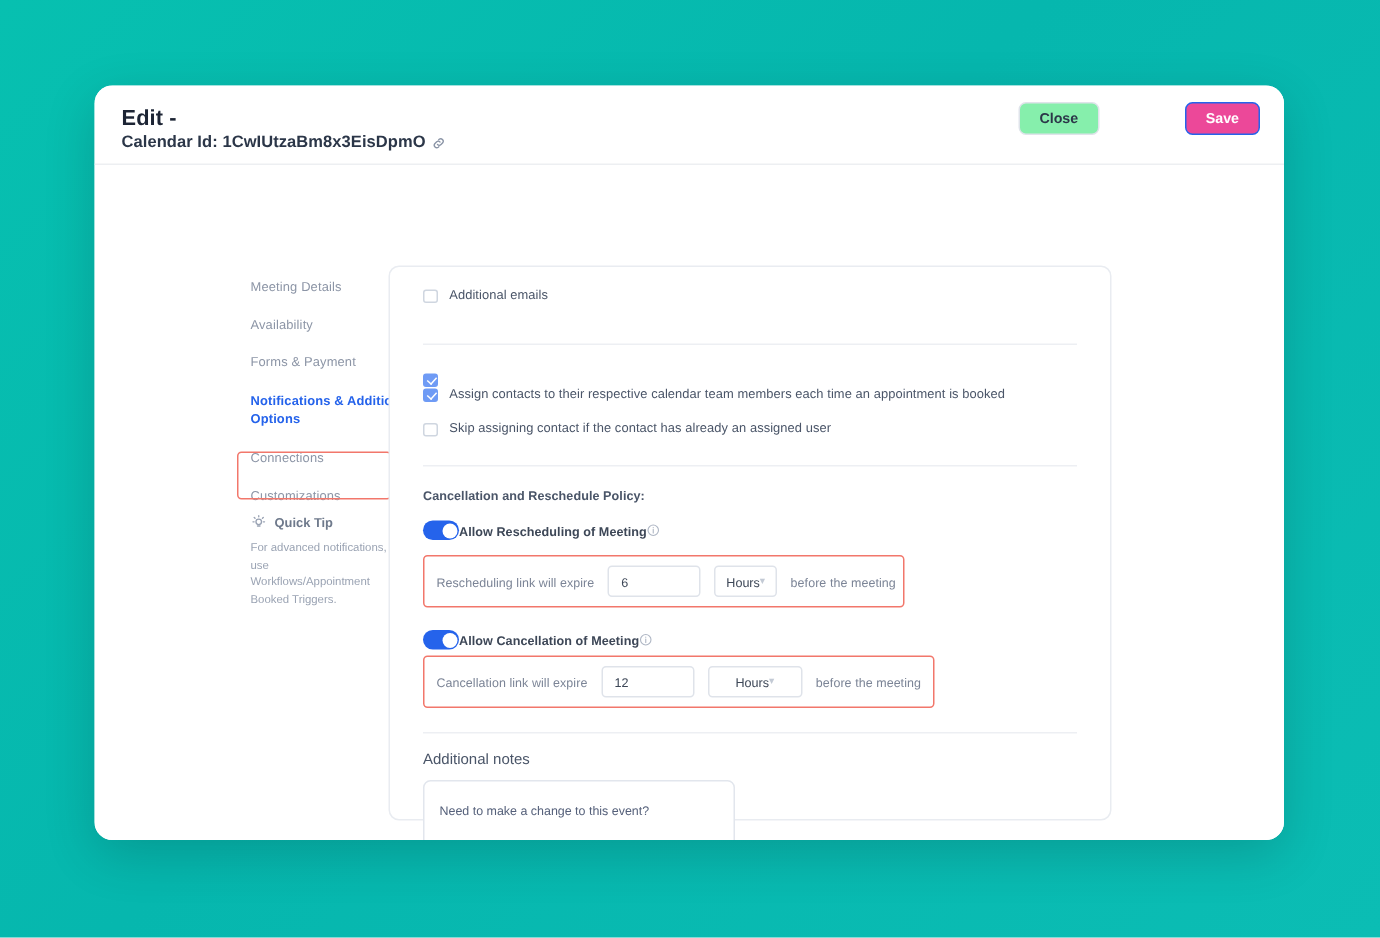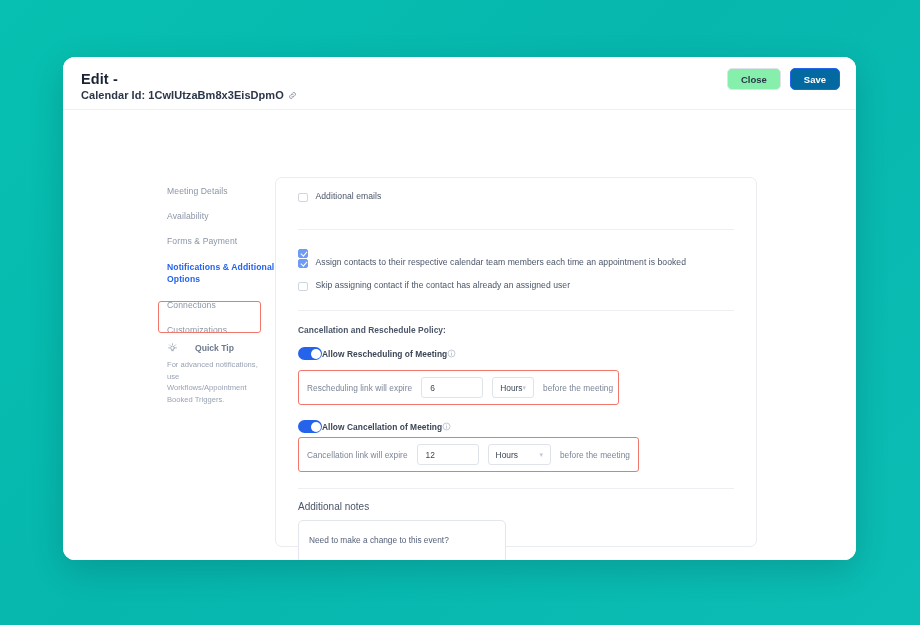--- a/index.html
+++ b/index.html
@@ -83,23 +83,24 @@
     border: 1px solid transparent;
     box-sizing: border-box;
     text-align: center;
   }
   .btn-close {
     background: #86efac;
     border-color: #dfe3ea;
     color: #2b3648;
   }
   .btn-save {
-    background: #0369a1;
+    background: #ec4899;
     color: #ffffff;
     border-color: #2563eb;
+    margin-left: 48px;
   }
 
   
   .modal-body {
     position: relative;
     height: 451px;
     background: #ffffff;
   }
 
   
@@ -145,21 +146,21 @@
 
   .quick-tip {
     position: absolute;
     left: 96px;
     top: 232px;
     width: 120px;
   }
   .quick-tip-head {
     display: flex;
     align-items: center;
-    gap: 17px;
+    gap: 5px;
     margin-bottom: 6px;
     padding-left: 8px;
   }
   .bulb-icon { width: 11px; height: 11px; color: #99a2b3; }
   .bulb-icon svg { display: block; }
   .quick-tip-title {
     font-size: 8.6px;
     font-weight: bold;
     color: #6f7a8c;
   }
@@ -167,21 +168,21 @@
     font-size: 7.6px;
     color: #9aa3b3;
     line-height: 1.52;
     padding-left: 8px;
     width: 92px;
   }
 
   
   .panel {
     position: absolute;
-    left: 212px;
+    left: 196px;
     top: 67px;
     width: 482px;
     height: 370px;
     background: #ffffff;
     border: 1px solid #e9ecf1;
     border-radius: 7px;
     box-sizing: border-box;
   }
 
   .panel-inner {
@@ -309,21 +310,21 @@
     outline: none;
   }
   .unit-select {
     width: 84px;
     height: 21px;
     border: 1px solid #dfe3ea;
     border-radius: 3px;
     box-sizing: border-box;
     display: flex;
     align-items: center;
-    justify-content: space-between;
+    justify-content: center;
     padding: 0 7px;
     background: #ffffff;
     cursor: pointer;
   }
   .unit-select .val {
     font-size: 8.4px;
     color: #3d4757;
   }
   .unit-select .chev {
     color: #c3cad5;

